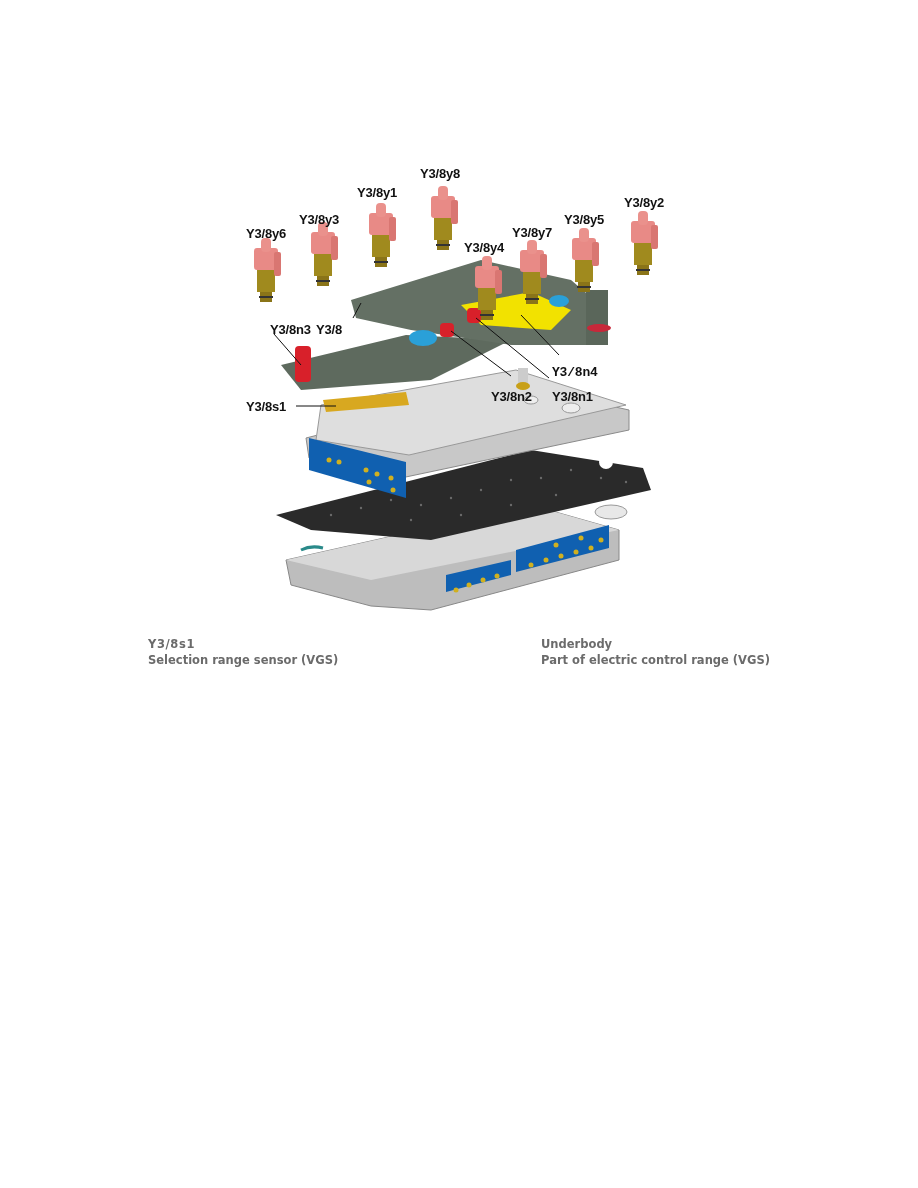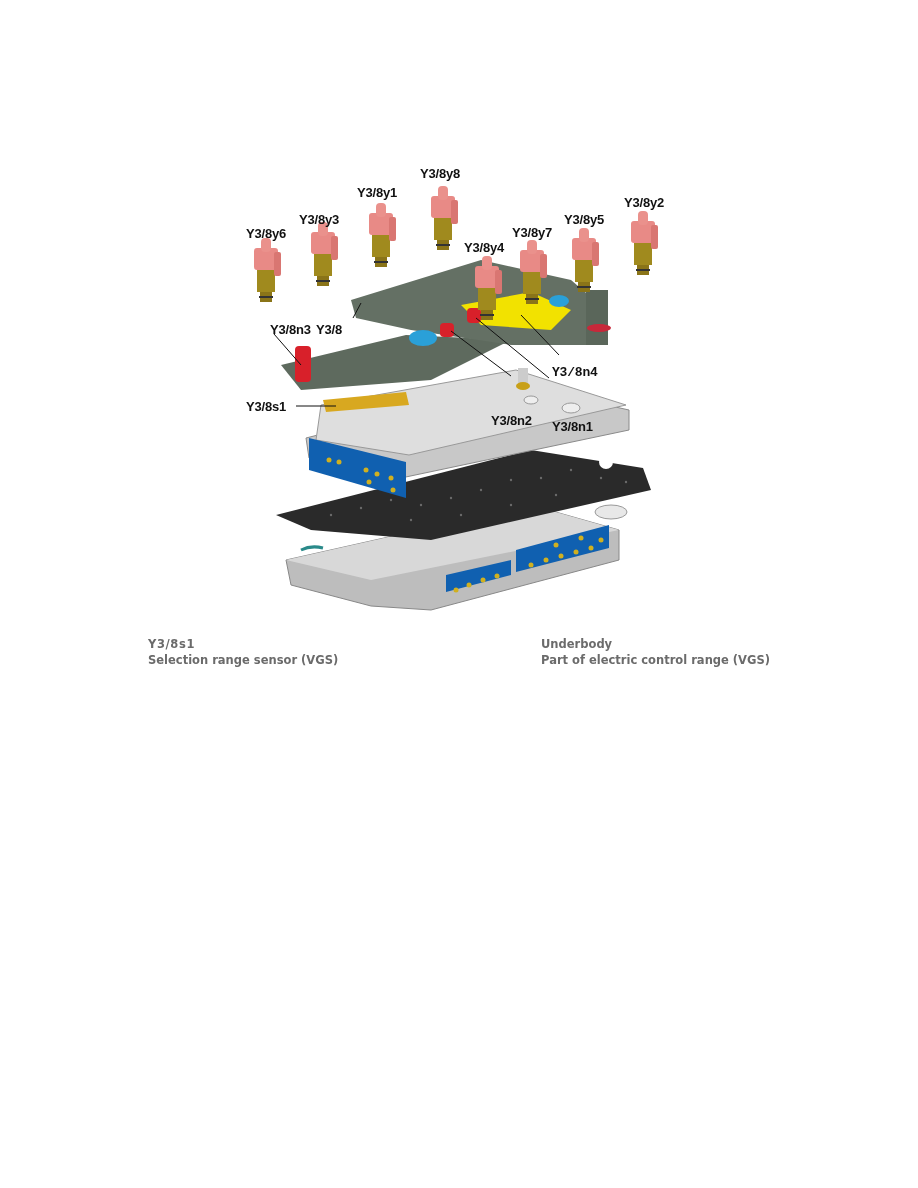--- a/index.html
+++ b/index.html
@@ -135,22 +135,22 @@
   <div class="callout" style="left:346px;top:185px;">Y3/8y1</div>
   <div class="callout" style="left:288px;top:204px;margin-top:8px;">Y3/8y3</div>
   <div class="callout" style="left:235px;top:226px;">Y3/8y6</div>
   <div class="callout" style="left:613px;top:195px;">Y3/8y2</div>
   <div class="callout" style="left:553px;top:212px;">Y3/8y5</div>
   <div class="callout" style="left:501px;top:225px;">Y3/8y7</div>
   <div class="callout" style="left:453px;top:240px;">Y3/8y4</div>
   <div class="callout" style="left:305px;top:322px;">Y3/8</div>
   <div class="callout" style="left:235px;top:322px;margin-left:24px;">Y3/8n3</div>
   <div class="callout" style="left:541px;top:365px;font-family:Liberation Mono, monospace;">Y3/8n4</div>
-  <div class="callout" style="left:541px;top:389px;margin-top:30px;">Y3/8n1</div>
-  <div class="callout" style="left:480px;top:389px;margin-top:24px;">Y3/8n2</div>
+  <div class="callout" style="left:541px;top:389px;">Y3/8n1</div>
+  <div class="callout" style="left:480px;top:389px;">Y3/8n2</div>
   <div class="callout" style="left:235px;top:399px;">Y3/8s1</div>
 </div>
 
 <div class="caption left">
   <div class="code">Y3/8s1</div>
   <div>Selection range sensor (VGS)</div>
 </div>
 
 <div class="caption right">
   <div>Underbody</div>

